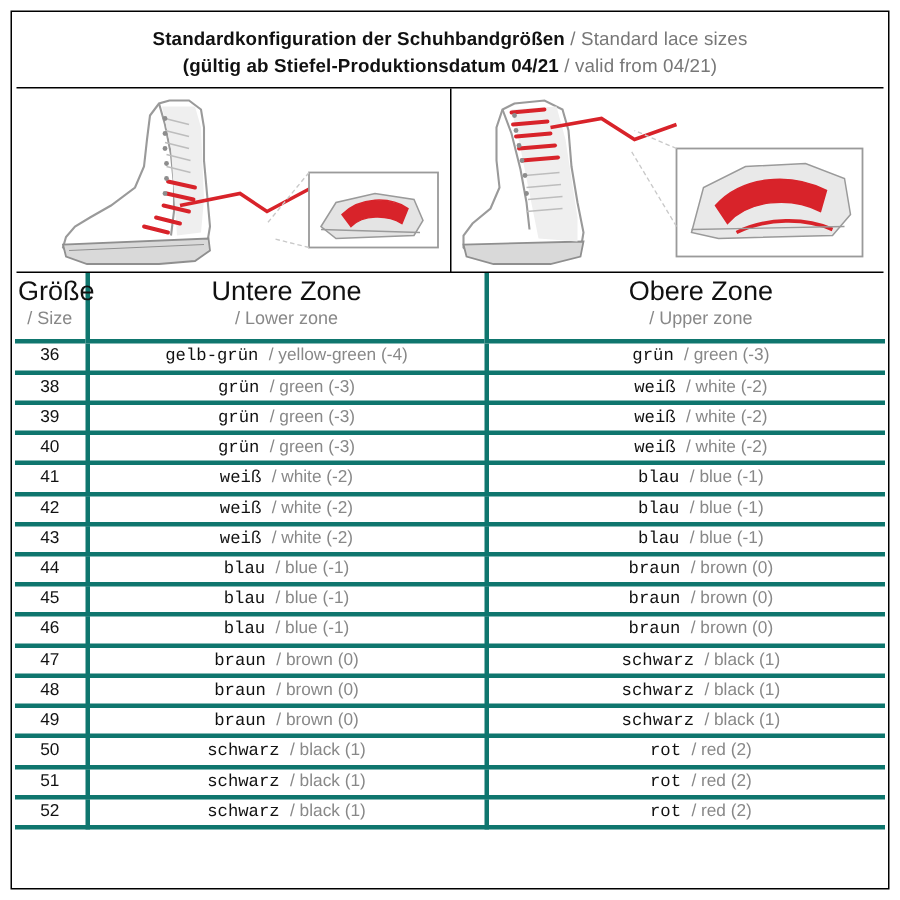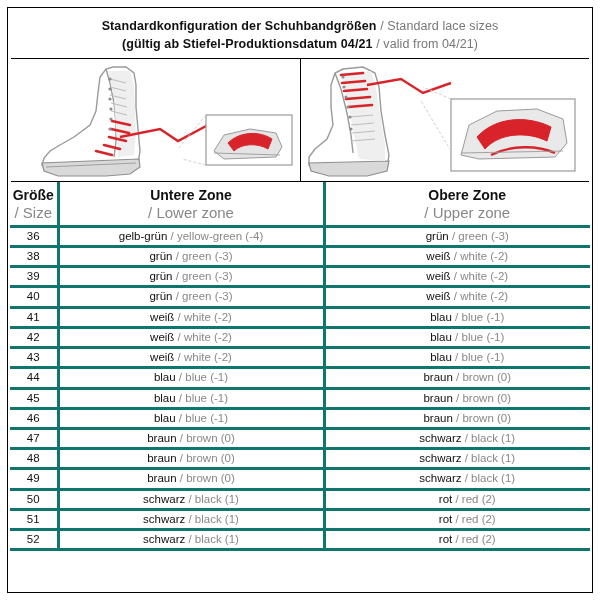--- a/index.html
+++ b/index.html
@@ -90,48 +90,48 @@
   table.lace th, table.lace td {
     border: 3px solid #0f766e;
     text-align: center;
     font-size: 11.5px;
     line-height: 1.15;
     padding: 2px 2px;
     height: 18px;
     box-sizing: border-box;
   }
   table.lace th {
-    font-weight: bold;
-    font-size: 14px;
+    font-weight: normal;
+    font-size: 18px;
     border-top: none;
     border-bottom: none;
     height: 22px;
     vertical-align: bottom;
     padding-bottom: 1px;
   }
   table.lace th.sub {
     font-weight: normal;
     color: #888888;
-    font-size: 15px;
+    font-size: 12px;
     vertical-align: top;
     padding-top: 0;
     padding-bottom: 3px;
     border-top: none;
   }
   table.lace th.left-edge, table.lace td.left-edge {
     border-left: none;
   }
   table.lace th.right-edge, table.lace td.right-edge {
     border-right: none;
     padding-left: 21px;
   }
   col.c-size { width: 48px; }
   col.c-lower { width: 266px; }
   col.c-upper { width: 266px; }
-  .de { color: #111111; }
+  .de { color: #111111; font-family: Liberation Mono, monospace; }
   .en { color: #888888; text-align: right; }
   .size-cell { font-size: 12px; }
 </style>
 </head>
 <body>
 
 <div class="sheet">
   <div class="outer-frame"></div>
 
   <div class="title-block">

